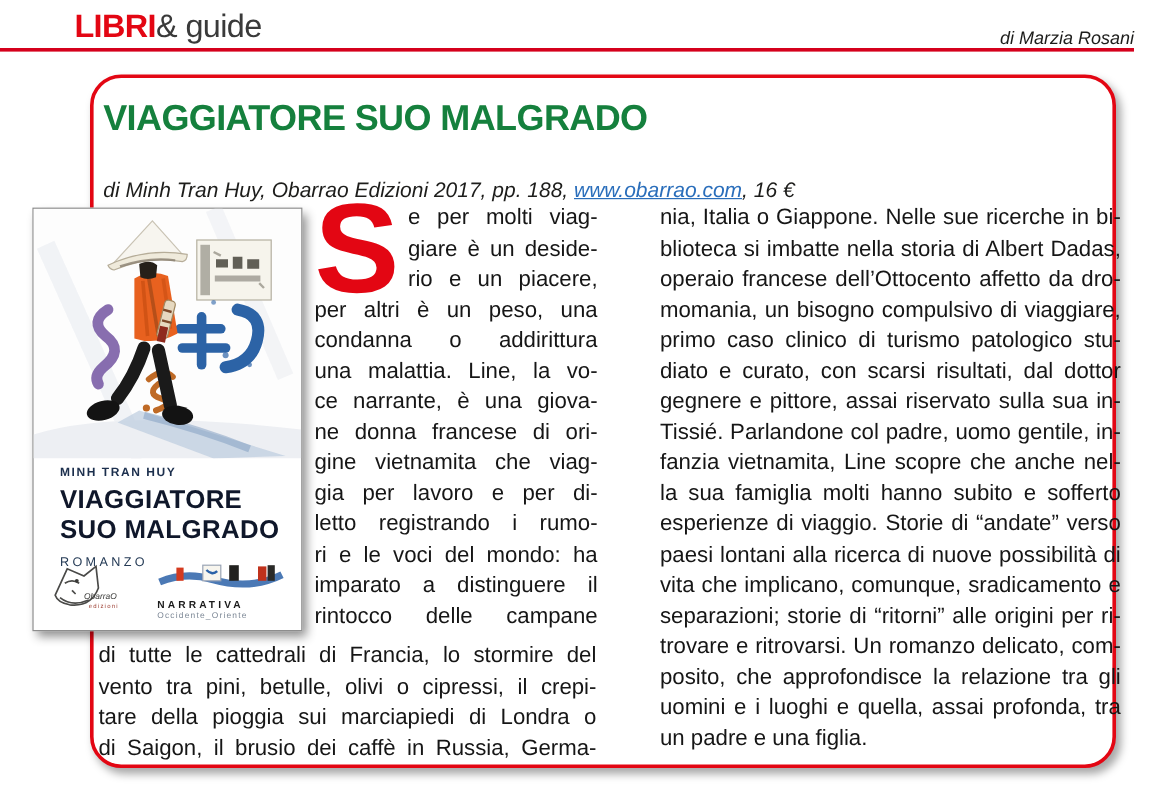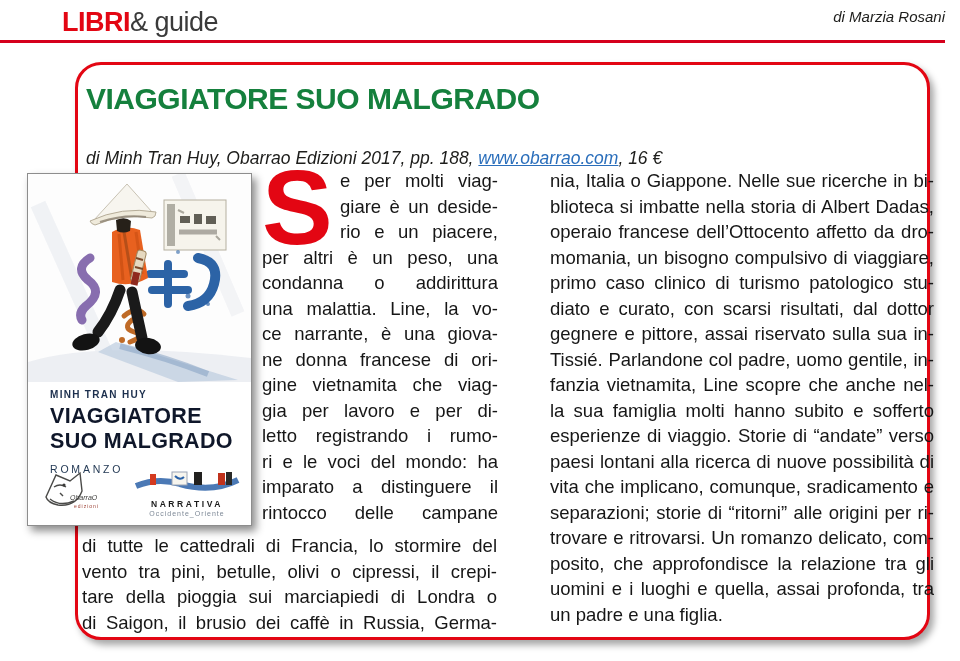--- a/index.html
+++ b/index.html
@@ -4,21 +4,21 @@
 <style>
   html,body{margin:0;padding:0;}
   body{
     width:960px;height:661px;position:relative;background:#ffffff;
     font-family:"Liberation Sans", sans-serif;color:#1d1d1b;overflow:hidden;
   }
   
   .brand{position:absolute;left:62px;top:7px;font-size:27px;letter-spacing:-0.5px;white-space:nowrap;}
   .brand .bold{font-weight:700;color:#e30613;}
   .brand .light{font-weight:400;color:#3a3a3a;}
-  .byline{position:absolute;right:15px;top:8px;font-size:15px;font-style:italic;color:#1d1d1b;}
+  .byline{position:absolute;right:15px;top:24px;font-size:15px;font-style:italic;color:#1d1d1b;}
   .header-rule{position:absolute;left:0;top:40px;width:945px;height:3px;background:#d5001c;}
   
   .frame{
     position:absolute;left:75px;top:62px;width:855px;height:578px;box-sizing:border-box;
     border:3px solid #e30613;border-radius:26px;background:#fff;
     box-shadow:4px 5px 7px rgba(0,0,0,0.35);
   }
   .article-title{
     position:absolute;left:86px;top:82px;font-size:30px;font-weight:700;color:#15803d;
     letter-spacing:-0.5px;white-space:nowrap;z-index:3;
@@ -31,21 +31,21 @@
   
   .cover{
     position:absolute;left:27px;top:173px;width:225px;height:353px;box-sizing:border-box;
     background:#fff;border:1px solid #8d8d8d;box-shadow:4px 5px 8px rgba(0,0,0,0.45);z-index:4;
   }
   .cover-art{display:block;}
   .cover-author{margin:7px 0 0 22px;font-size:10px;font-weight:700;letter-spacing:1.3px;color:#1c2f4d;}
   .cover-title{margin:4px 0 0 22px;font-size:21.5px;line-height:25px;font-weight:700;letter-spacing:0.3px;color:#0f172a;}
   .cover-genre{margin:9px 0 0 22px;font-size:10.5px;letter-spacing:2.8px;color:#243a55;}
   .cover-logos{position:absolute;left:12px;right:8px;bottom:8px;display:flex;justify-content:space-between;align-items:flex-end;}
-  .series-block{width:112px;text-align:center;}
+  .series-block{width:112px;}
   .series-name{font-size:8.5px;font-weight:700;letter-spacing:2.6px;color:#1a1a1a;margin-top:2px;}
   .series-sub{font-size:7px;letter-spacing:1px;color:#7d8896;margin-top:1px;}
   
   .coltext{position:absolute;font-size:18.5px;line-height:25.5px;color:#161616;z-index:3;}
   .col-left{left:262px;top:168px;width:236px;}
   .wide{left:82px;top:533px;width:415px;}
   .col-right{left:550px;top:168px;width:384px;}
   .jline{text-align:justify;text-align-last:justify;overflow:hidden;max-height:25.5px;}
   .jline.plain{text-align-last:left;}
   .dropcap{

